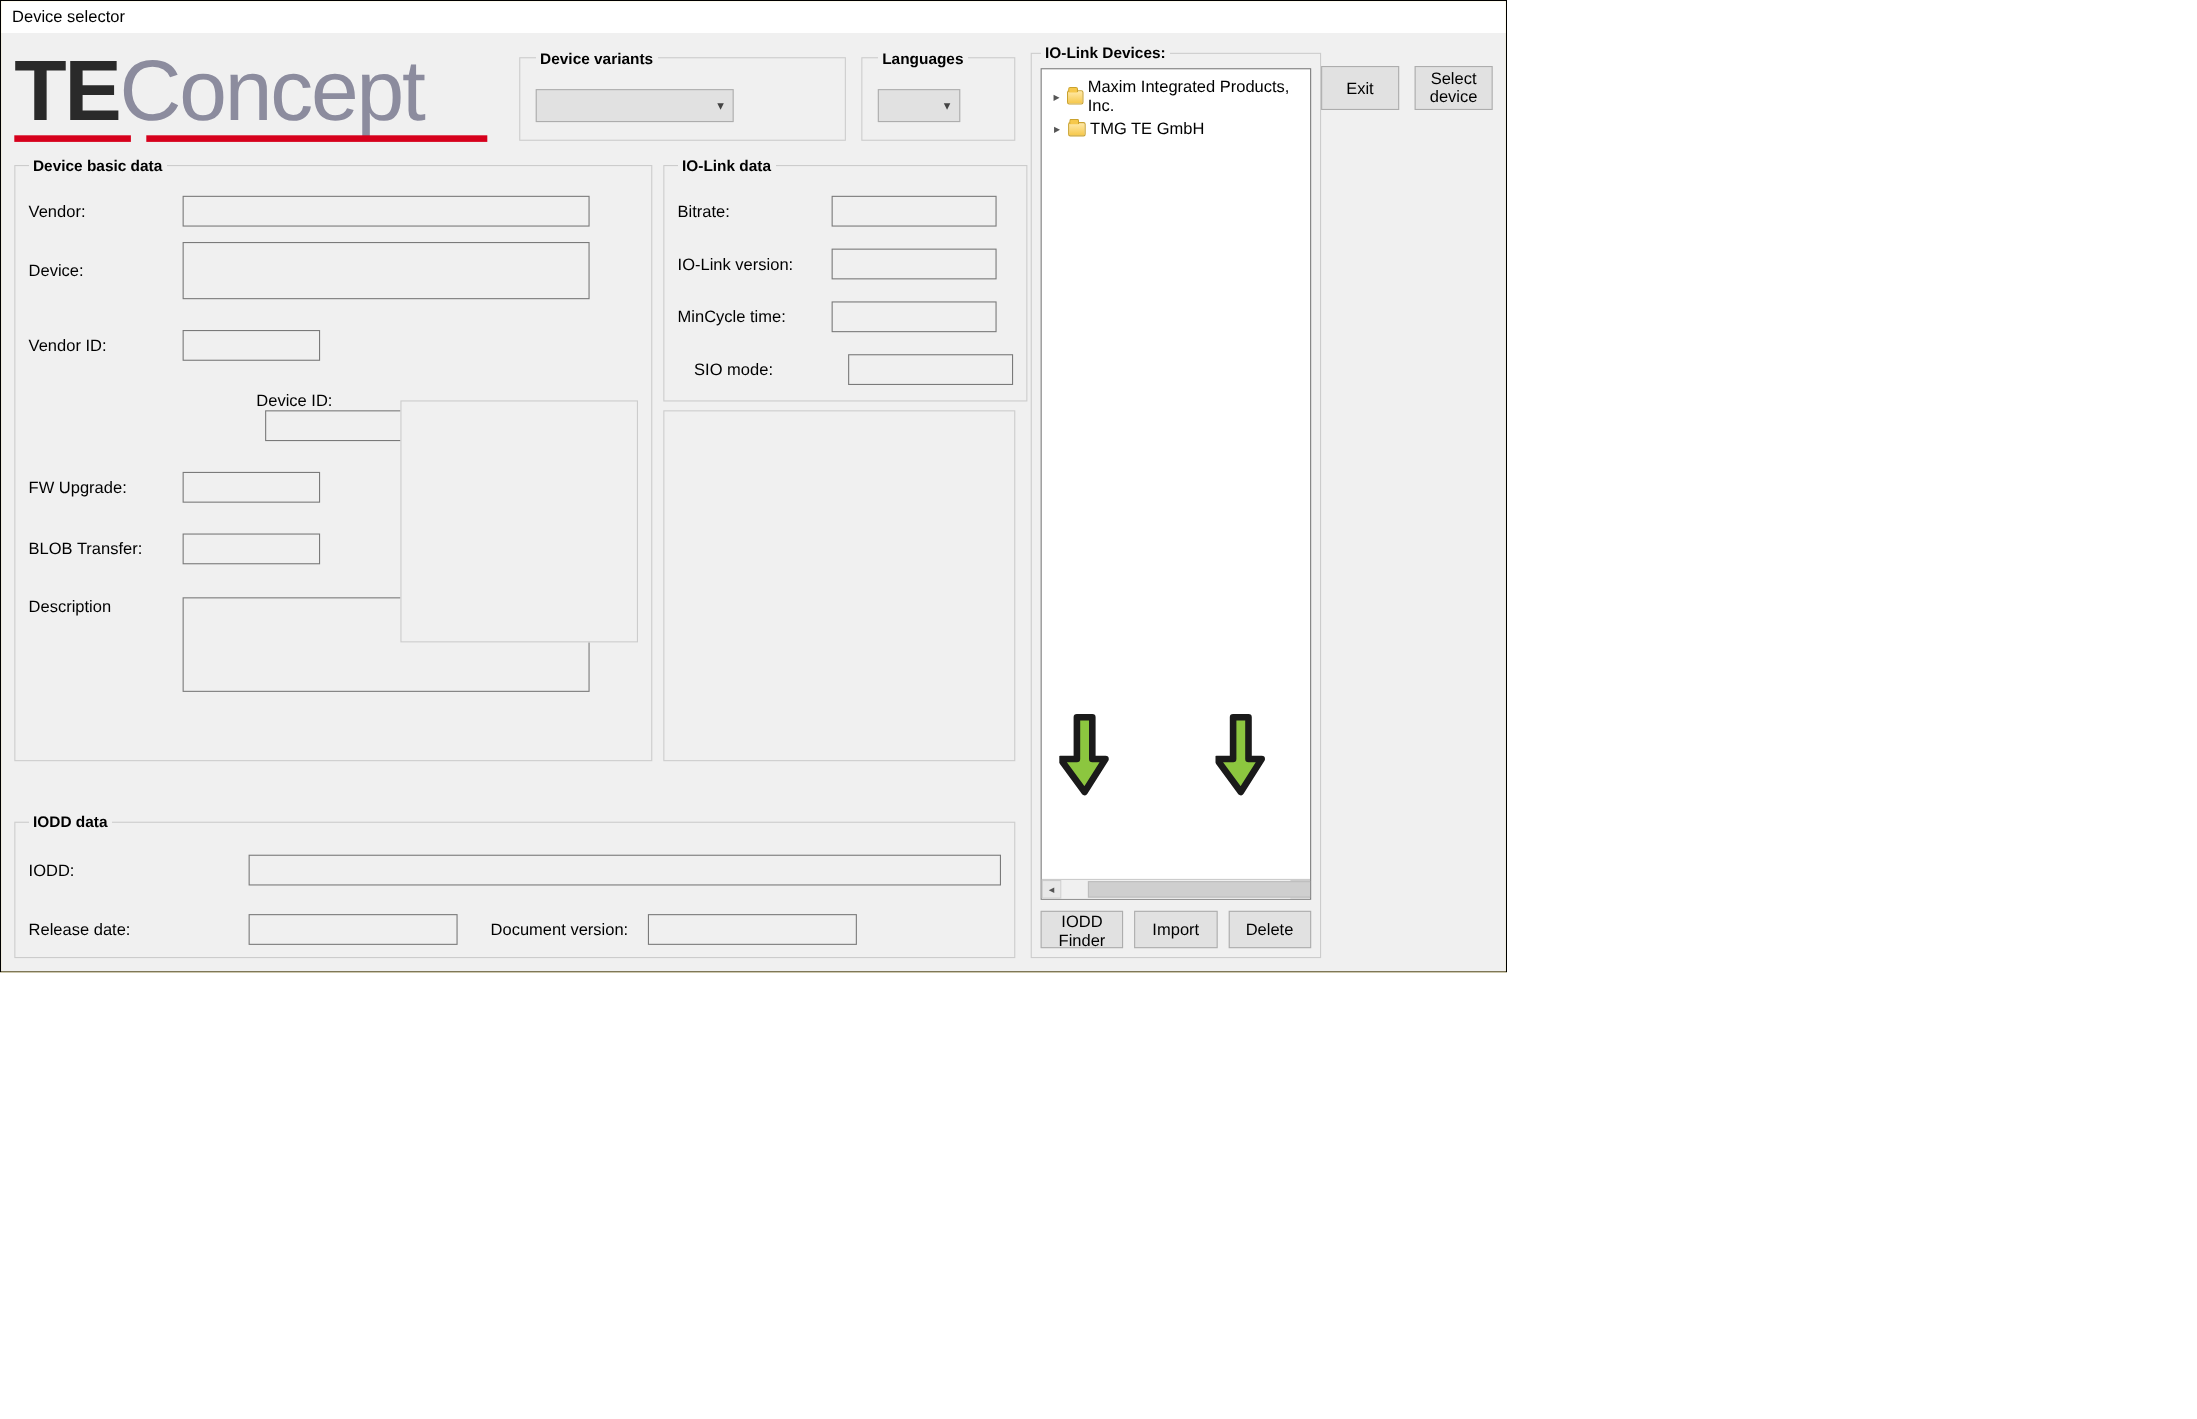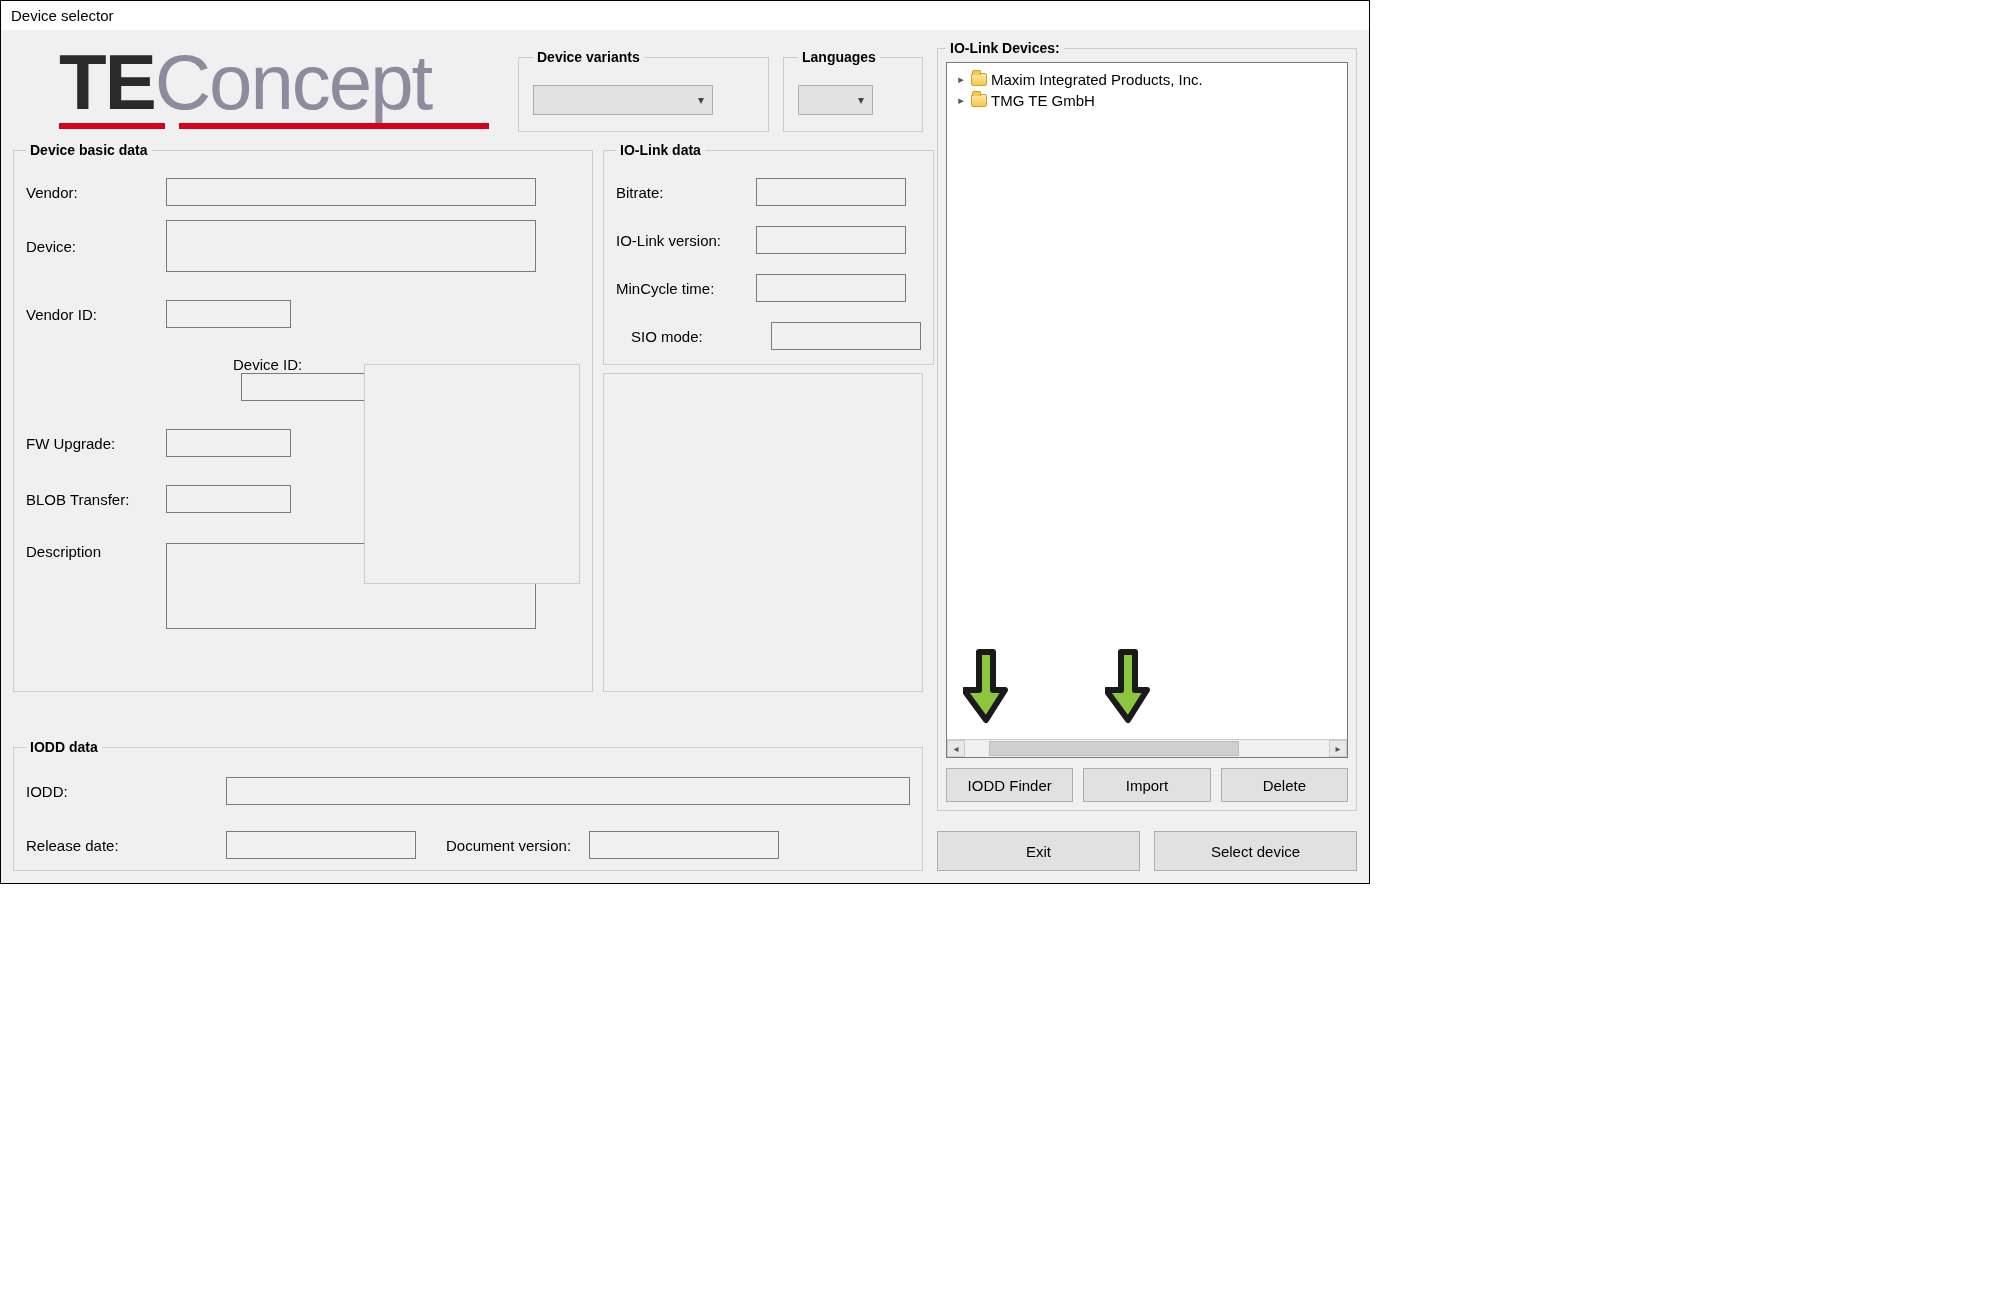--- a/index.html
+++ b/index.html
@@ -1,24 +1,24 @@
 <!DOCTYPE html>
 <html><head>
 <meta charset="utf-8">
 <style>
   * { box-sizing: border-box; font-family: "Segoe UI", Tahoma, sans-serif; }
   body { margin: 0; background: #fff; }
   .window { border: 1px solid #000; width: 1370px; height: 884px; background: #fde047; display: flex; flex-direction: column; }
   .titlebar { padding: 6px 10px; font-size: 15px; background: #fff; }
   .client { flex: 1; background: #f0f0f0; display: flex; gap: 14px; padding: 10px 12px 12px 12px; position: relative; }
   .left-col { flex: 1; display: flex; flex-direction: column; gap: 10px; }
-  .right-col { width: 420px; display: flex; flex-direction: column; }
+  .right-col { width: 420px; display: flex; }
   fieldset { border: 1px solid #ccc; padding: 10px 12px 14px 12px; margin: 0; }
   legend { font-size: 14px; padding: 0 4px; font-weight: bold; }
-  .top-row { display: flex; align-items: flex-end; gap: 14px; margin-left: 46px; }
+  .top-row { display: flex; align-items: center; gap: 14px; }
   .logo { width: 445px; height: 92px; display: flex; flex-direction: column; justify-content: center; }
   .logo-text { font-size: 78px; font-weight: 400; letter-spacing: -2px; line-height: 1; white-space: nowrap; }
   .logo-text .te { color: #2a2a2a; font-weight: 600; }
   .logo-text .concept { color: #8c8c9e; }
   .logo-underline { display: flex; gap: 14px; margin-top: 2px; }
   .logo-underline span { height: 6px; background: #d6001c; }
   .logo-underline span:first-child { width: 106px; }
   .logo-underline span:last-child { width: 310px; }
   fieldset.small-box { padding: 10px 14px 16px 14px; }
   fieldset.small-box.dv { flex: 1; }

